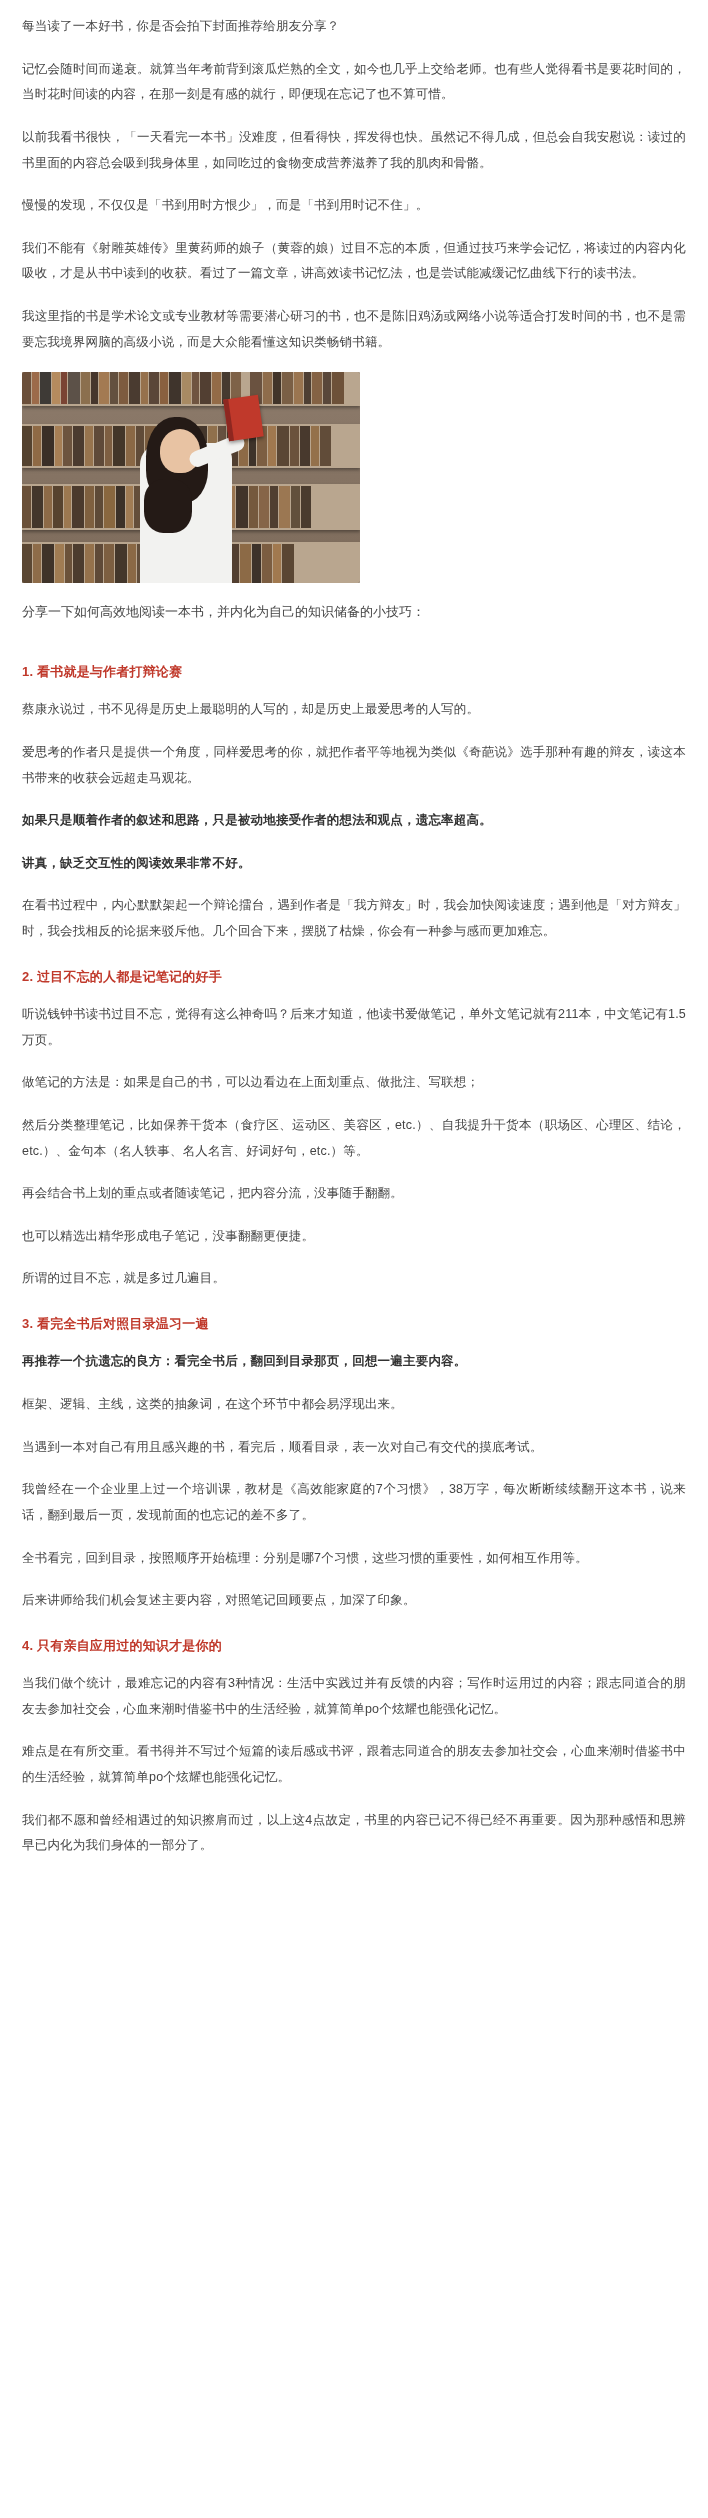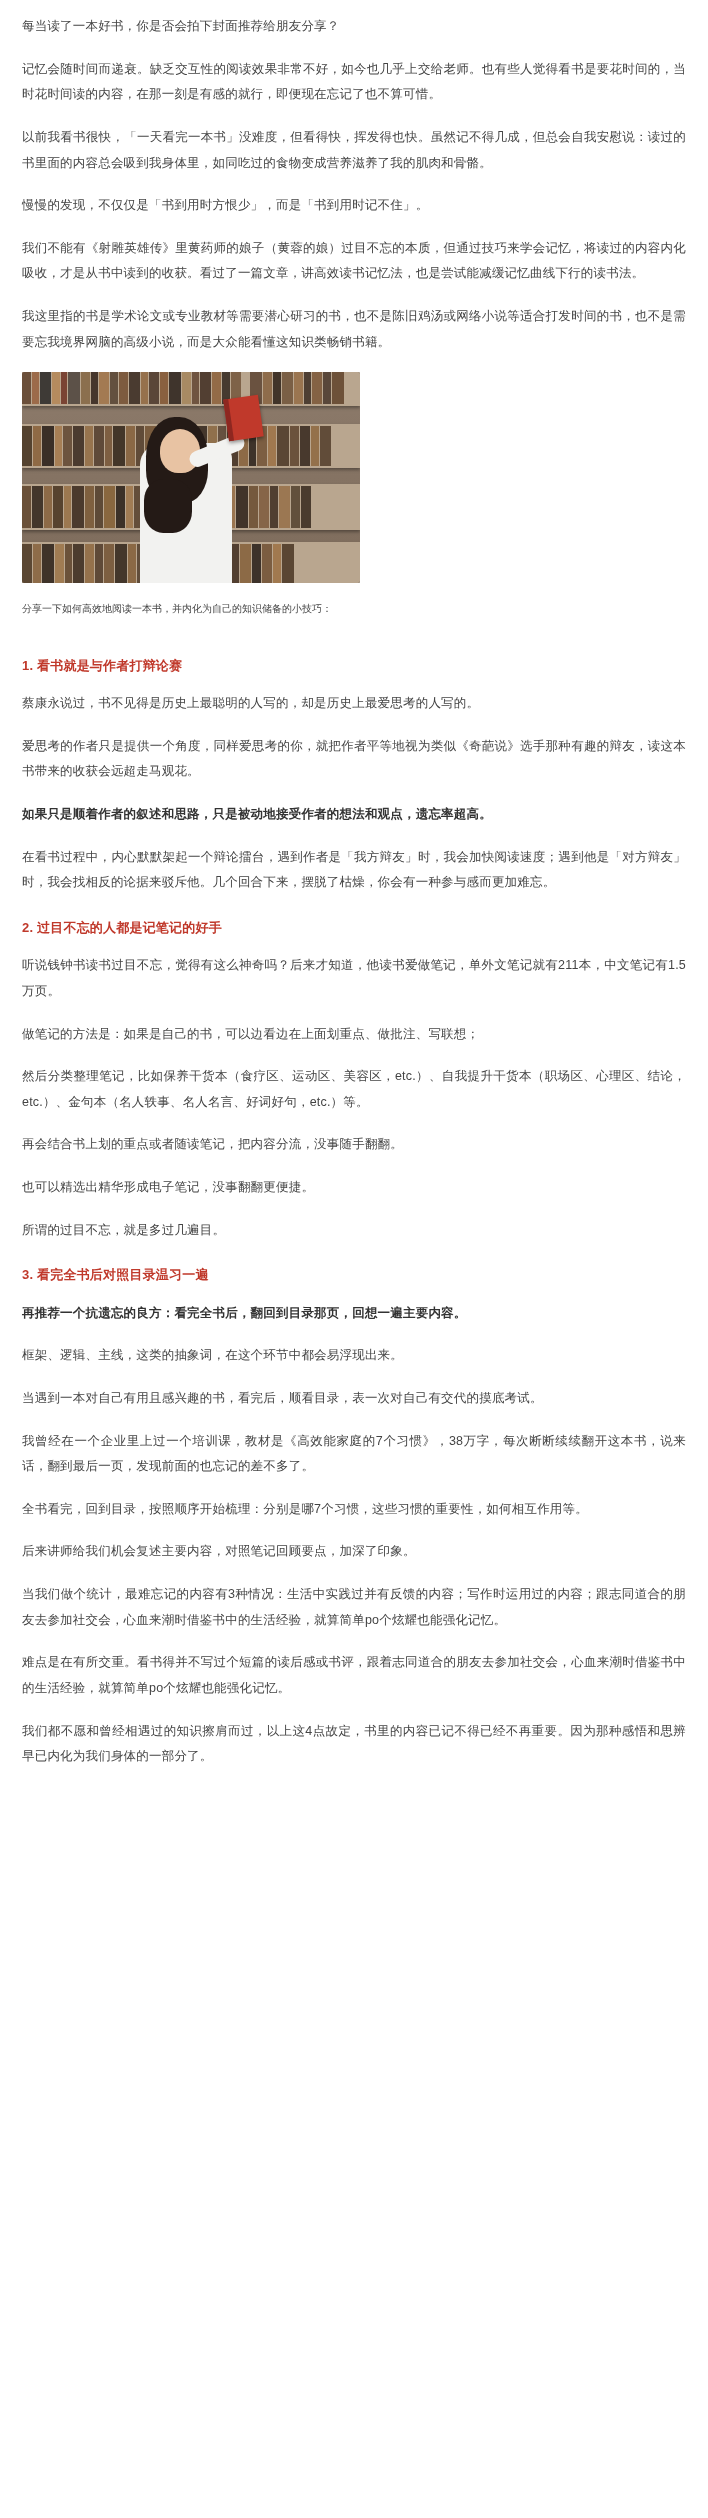--- a/index.html
+++ b/index.html
@@ -146,34 +146,34 @@
     left: 112px;
     top: 14px;
     width: 30px;
     height: 42px;
     background: #c0392b;
     border-left: 5px solid #8e2720;
     transform: rotate(-8deg);
     box-shadow: 0 2px 4px rgba(0,0,0,.4);
   }
   .caption {
-    font-size: 10px;
+    font-size: 13px;
     line-height: 2.05;
     color: #444444;
     margin: 0 0 34px 0;
   }
 </style>
 </head>
 <body>
 
 <div class="page">
 
   <div>
     <p class="para">每当读了一本好书，你是否会拍下封面推荐给朋友分享？</p>
-    <p class="para">记忆会随时间而递衰。缺乏交互性的阅读效果非常不好，如今也几乎上交给老师。也有些人觉得看书是要花时间的，当时花时间读的内容，在那一刻是有感的就行，即便现在忘记了也不算可惜。</p>
+    <p class="para">记忆会随时间而递衰。就算当年考前背到滚瓜烂熟的全文，如今也几乎上交给老师。也有些人觉得看书是要花时间的，当时花时间读的内容，在那一刻是有感的就行，即便现在忘记了也不算可惜。</p>
     <p class="para">以前我看书很快，「一天看完一本书」没难度，但看得快，挥发得也快。虽然记不得几成，但总会自我安慰说：读过的书里面的内容总会吸到我身体里，如同吃过的食物变成营养滋养了我的肌肉和骨骼。</p>
     <p class="para">慢慢的发现，不仅仅是「书到用时方恨少」，而是「书到用时记不住」。</p>
     <p class="para">我们不能有《射雕英雄传》里黄药师的娘子（黄蓉的娘）过目不忘的本质，但通过技巧来学会记忆，将读过的内容内化吸收，才是从书中读到的收获。看过了一篇文章，讲高效读书记忆法，也是尝试能减缓记忆曲线下行的读书法。</p>
     <p class="para">我这里指的书是学术论文或专业教材等需要潜心研习的书，也不是陈旧鸡汤或网络小说等适合打发时间的书，也不是需要忘我境界网脑的高级小说，而是大众能看懂这知识类畅销书籍。</p>
   </div>
 
   <div class="figure">
     <div class="photo">
       <div class="shelf-bg"></div>
 
@@ -320,35 +320,37 @@
       </div>
     </div>
   </div>
 
   <p class="caption">分享一下如何高效地阅读一本书，并内化为自己的知识储备的小技巧：</p>
 
   <h3 class="section">1. 看书就是与作者打辩论赛</h3>
   <p class="para">蔡康永说过，书不见得是历史上最聪明的人写的，却是历史上最爱思考的人写的。</p>
   <p class="para">爱思考的作者只是提供一个角度，同样爱思考的你，就把作者平等地视为类似《奇葩说》选手那种有趣的辩友，读这本书带来的收获会远超走马观花。</p>
   <p class="para bold">如果只是顺着作者的叙述和思路，只是被动地接受作者的想法和观点，遗忘率超高。</p>
+  <p class="para bold">讲真，缺乏交互性的阅读效果非常不好。</p>
   <p class="para">在看书过程中，内心默默架起一个辩论擂台，遇到作者是「我方辩友」时，我会加快阅读速度；遇到他是「对方辩友」时，我会找相反的论据来驳斥他。几个回合下来，摆脱了枯燥，你会有一种参与感而更加难忘。</p>
 
   <h3 class="section">2. 过目不忘的人都是记笔记的好手</h3>
   <p class="para">听说钱钟书读书过目不忘，觉得有这么神奇吗？后来才知道，他读书爱做笔记，单外文笔记就有211本，中文笔记有1.5万页。</p>
   <p class="para">做笔记的方法是：如果是自己的书，可以边看边在上面划重点、做批注、写联想；</p>
   <p class="para">然后分类整理笔记，比如保养干货本（食疗区、运动区、美容区，etc.）、自我提升干货本（职场区、心理区、结论，etc.）、金句本（名人轶事、名人名言、好词好句，etc.）等。</p>
   <p class="para">再会结合书上划的重点或者随读笔记，把内容分流，没事随手翻翻。</p>
   <p class="para">也可以精选出精华形成电子笔记，没事翻翻更便捷。</p>
   <p class="para">所谓的过目不忘，就是多过几遍目。</p>
 
   <h3 class="section">3. 看完全书后对照目录温习一遍</h3>
   <p class="para bold">再推荐一个抗遗忘的良方：看完全书后，翻回到目录那页，回想一遍主要内容。</p>
   <p class="para">框架、逻辑、主线，这类的抽象词，在这个环节中都会易浮现出来。</p>
   <p class="para">当遇到一本对自己有用且感兴趣的书，看完后，顺看目录，表一次对自己有交代的摸底考试。</p>
   <p class="para">我曾经在一个企业里上过一个培训课，教材是《高效能家庭的7个习惯》，38万字，每次断断续续翻开这本书，说来话，翻到最后一页，发现前面的也忘记的差不多了。</p>
   <p class="para">全书看完，回到目录，按照顺序开始梳理：分别是哪7个习惯，这些习惯的重要性，如何相互作用等。</p>
   <p class="para">后来讲师给我们机会复述主要内容，对照笔记回顾要点，加深了印象。</p>
 
+  <h3 class="section">4. 只有亲自应用过的知识才是你的</h3>
   <p class="para">当我们做个统计，最难忘记的内容有3种情况：生活中实践过并有反馈的内容；写作时运用过的内容；跟志同道合的朋友去参加社交会，心血来潮时借鉴书中的生活经验，就算简单po个炫耀也能强化记忆。</p>
   <p class="para">难点是在有所交重。看书得并不写过个短篇的读后感或书评，跟着志同道合的朋友去参加社交会，心血来潮时借鉴书中的生活经验，就算简单po个炫耀也能强化记忆。</p>
   <p class="para">我们都不愿和曾经相遇过的知识擦肩而过，以上这4点故定，书里的内容已记不得已经不再重要。因为那种感悟和思辨早已内化为我们身体的一部分了。</p>
 
 </div>
 
 </body></html>

